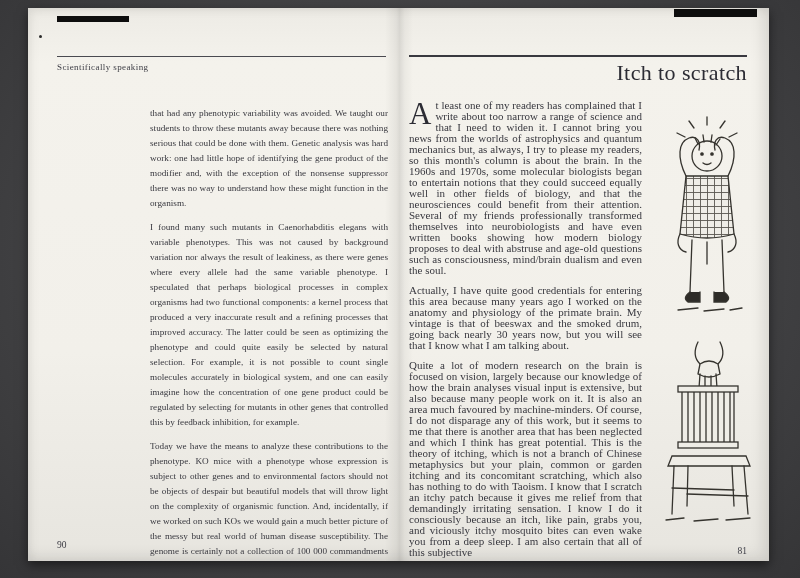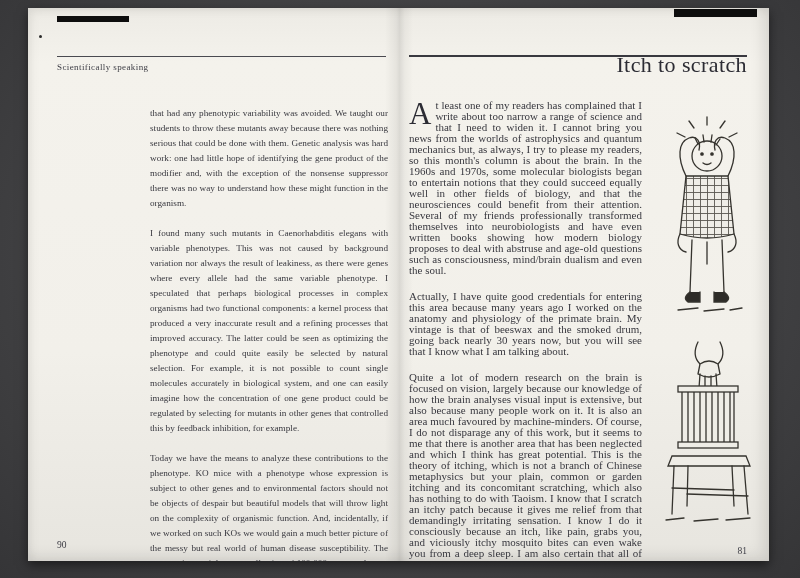--- a/index.html
+++ b/index.html
@@ -34,31 +34,31 @@
     position:absolute; left:29px; top:48px; width:329px; height:1px; background:#4a4a50;
   }
   .running-head {
     position:absolute; left:29px; top:54px;
     font-size:9px; letter-spacing:0.4px; color:#3c3c44;
   }
   .left-col {
     position:absolute; left:122px; top:98px; width:238px;
     font-size:9.2px; line-height:15px; text-align:justify; color:#38383f;
   }
-  .left-col p + p, .right-col p + p { margin-top:15px; }
+  .left-col p + p, .right-col p + p { margin-top:9px; }
   .page-number { position:absolute; font-size:9.5px; color:#3c3c44; }
   .page-number.pn-left  { left:29px;  top:532px; }
   .page-number.pn-right { right:22px; top:538px; text-align:right; }
 
   
   .right-rule {
     position:absolute; left:381px; top:47px; width:338px; height:2px; background:#39393f;
   }
   .article-title {
-    position:absolute; left:381px; top:44px; width:338px;
+    position:absolute; left:381px; top:52px; width:338px;
     text-align:right; font-size:22px; line-height:26px; color:#2c2c34; letter-spacing:0.4px;
   }
   .right-col {
     position:absolute; left:381px; top:92px; width:233px;
     font-size:11px; line-height:11px; text-align:justify; color:#38383f;
   }
   .right-col p.dropcap::first-letter {
     float:left; font-size:31px; line-height:25px; padding:1px 4px 0 0; color:#2c2c34;
   }
   .illo { position:absolute; }

